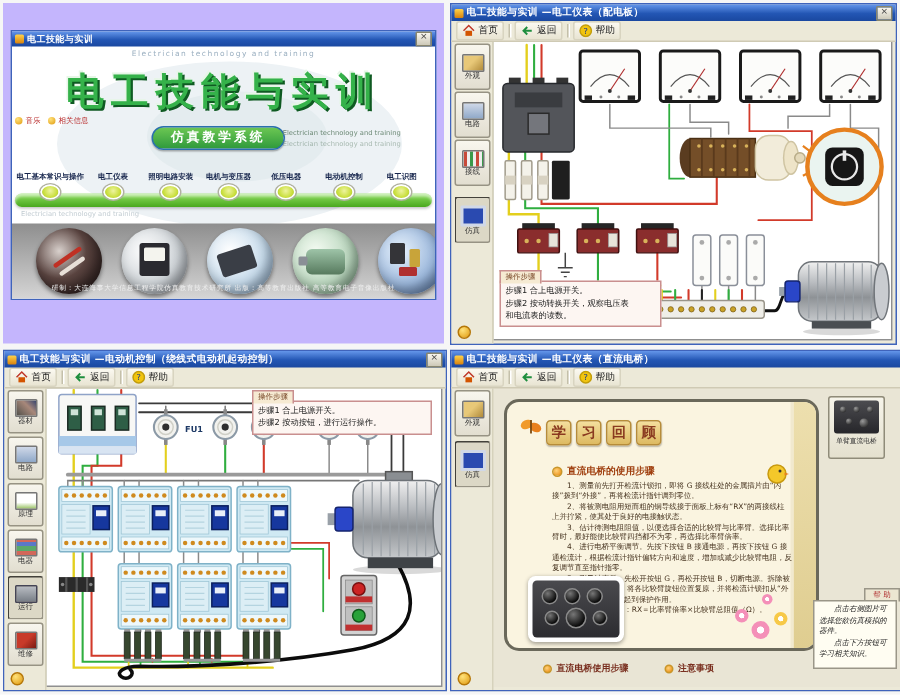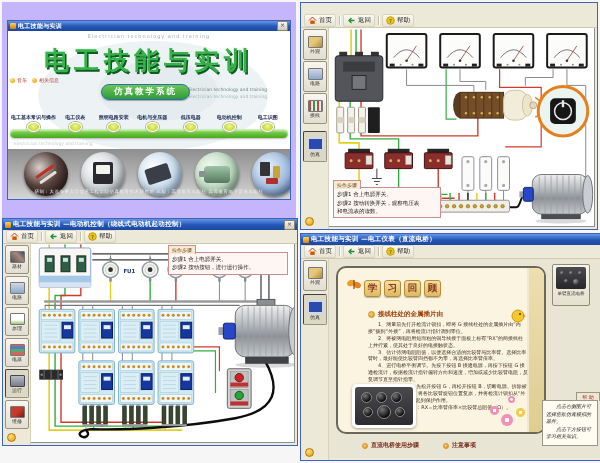--- a/index.html
+++ b/index.html
@@ -145,20 +145,25 @@
           <div style="position:absolute;left:21px;top:14px;width:7px;height:12px;background:#c8a43a;border-radius:1px"></div>
           <div style="position:absolute;left:14px;top:26px;width:12px;height:6px;background:#b03030;border-radius:1px"></div>
         </div>
         <div class="sp-credit">研制：大连海事大学信息工程学院仿真教育技术研究所    出版：高等教育出版社  高等教育电子音像出版社</div>
       </div>
     </div>
   </div>
 
   <div class="q" style="left:300px;top:2px;width:298px;height:228px">
     <div class="win" style="inset:0">
+      <div class="tbar">
+        <div class="appic"></div>
+        <div class="ttl">电工技能与实训 —电工仪表（配电板）</div>
+        <div class="xbtn">×</div>
+      </div>
       <div class="tools">
         <div class="tb">
             <svg width="9" height="9">
               <path d="M1,4.5 L4.5,1 L8,4.5" fill="none" stroke="#c0392b"></path>
               <rect x="2.3" y="4.5" width="4.4" height="3.4" fill="#d35400"></rect>
             </svg>
             <span>首页</span>
           </div>
         <div class="sep"></div>
         <div class="tb">
@@ -339,21 +344,21 @@
           <div class="steptab">操作步骤</div>
           <div>步骤1 合上电源开关。</div>
           <div>步骤2 按动转换开关，观察电压表</div>
           <div>和电流表的读数。</div>
         </div>
       </div>
       <div class="musicdot"></div>
     </div>
   </div>
 
-  <div class="q" style="left:2px;top:218px;width:296px;height:228px">
+  <div class="q" style="left:2px;top:233px;width:296px;height:228px">
     <div class="win" style="inset:0">
       <div class="tbar">
         <div class="appic"></div>
         <div class="ttl">电工技能与实训 —电动机控制（绕线式电动机起动控制）</div>
         <div class="xbtn">×</div>
       </div>
       <div class="tools">
         <div class="tb">
             <svg width="9" height="9">
               <path d="M1,4.5 L4.5,1 L8,4.5" fill="none" stroke="#c0392b"></path>
@@ -588,21 +593,21 @@
             <line x1="8" y1="2" x2="8" y2="11" stroke="#7a4a10" stroke-width="1.2"></line>
           </svg>
           <div class="rv-tiles">
             <div class="rv-tile">学</div>
             <div class="rv-tile">习</div>
             <div class="rv-tile">回</div>
             <div class="rv-tile">顾</div>
           </div>
           <div class="rv-sec">
             <span class="rv-dot"></span>
-            <span>接线柱处的金属插片由</span>
+            <span>直流电桥的使用步骤</span>
           </div>
           <div class="rv-body">
             <div>　　1、测量前先打开检流计锁扣，即将 G 接线柱处的金属插片由“内接”拨到“外接”，再将检流计指针调到零位。</div>
             <div>　　2、将被测电阻用短而粗的铜导线接于面板上标有“RX”的两接线柱上并拧紧，使其处于良好的电接触状态。</div>
             <div>　　3、估计待测电阻阻值，以便选择合适的比较臂与比率臂。选择比率臂时，最好能使比较臂四挡都不为零，再选择比率臂倍率。</div>
             <div>　　4、进行电桥平衡调节。先按下按钮 B 接通电源，再按下按钮 G 接通检流计，根据检流计指针偏转方向和速度，增加或减少比较臂电阻，反复调节直至指针指零。</div>
             <div>　　5、测量结束后，先松开按钮 G，再松开按钮 B，切断电源。拆除被测电阻，记录数据后，将各比较臂旋钮位置复原，并将检流计锁扣从“外接”拨回“内接”，使其起到保护作用。</div>
             <div>　　6、计算被测电阻：RX＝比率臂倍率×比较臂总阻值（Ω）。</div>
           </div>
           <svg width="16" height="16" style="position:absolute;left:172px;top:40px">

